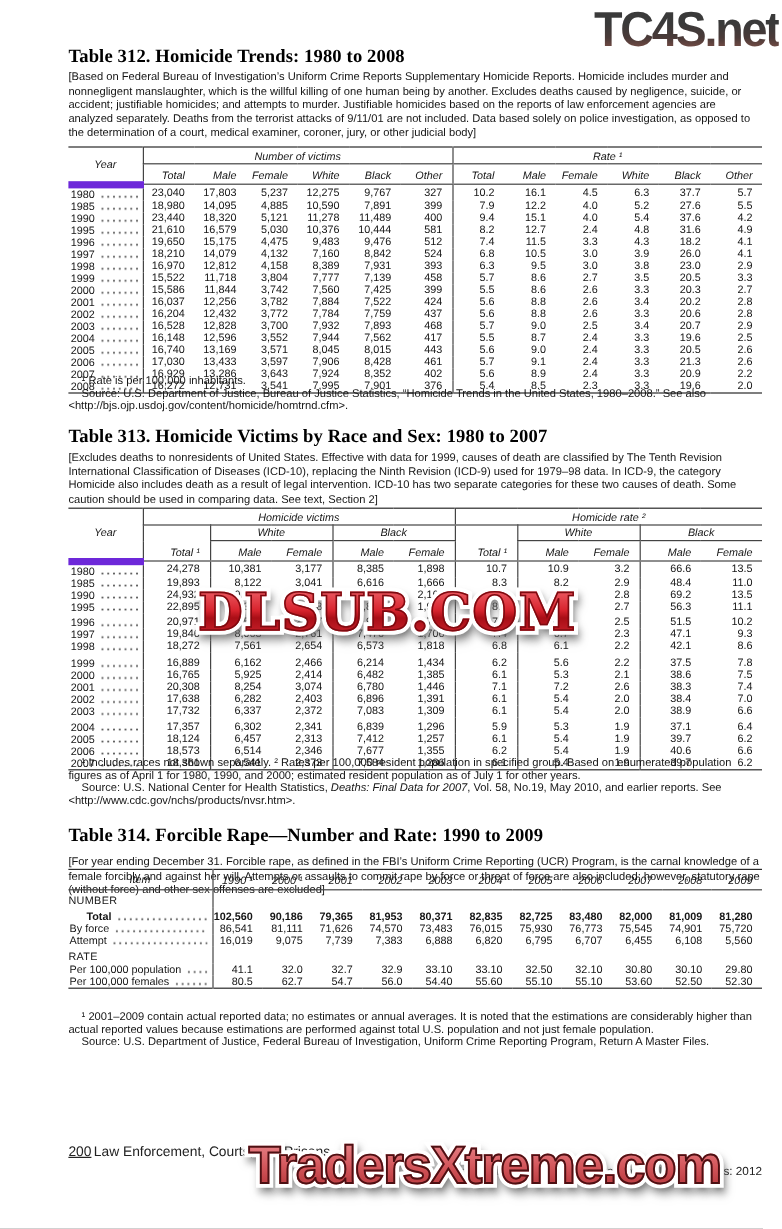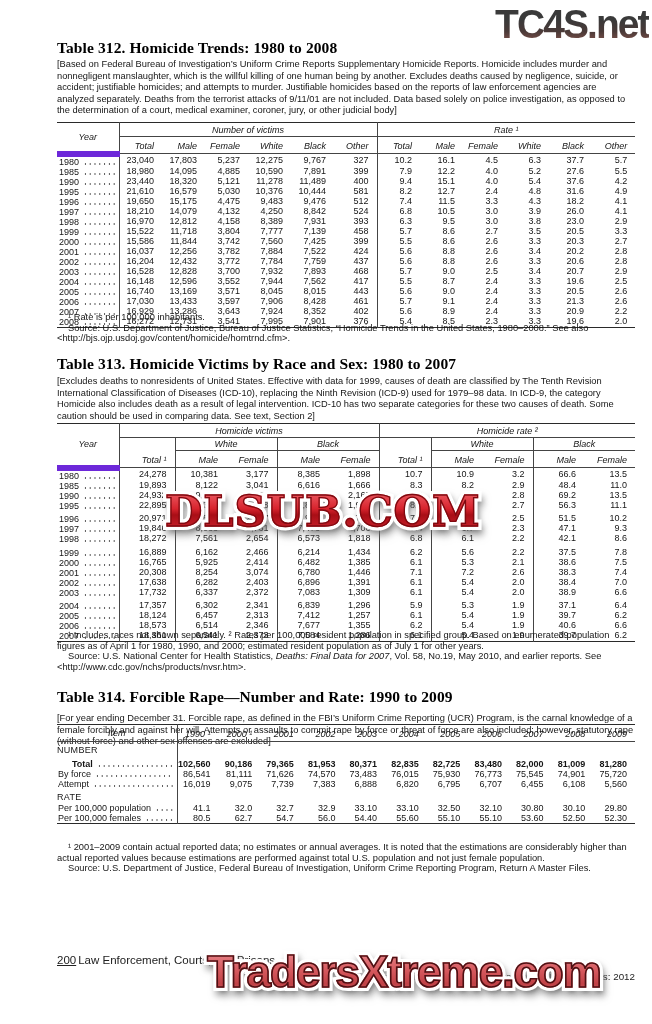--- a/index.html
+++ b/index.html
@@ -200,21 +200,21 @@
           <tr>
             <td class="yr">
               <div class="yrw">
                 <span class="ylbl">1997</span>
                 <span class="dots"></span>
               </div>
             </td>
             <td class="num v-l">18,210</td>
             <td class="num">14,079</td>
             <td class="num">4,132</td>
-            <td class="num">4,250</td>
+            <td class="num">7,160</td>
             <td class="num">8,842</td>
             <td class="num">524</td>
             <td class="num v-l">6.8</td>
             <td class="num">10.5</td>
             <td class="num">3.0</td>
             <td class="num">3.9</td>
             <td class="num">26.0</td>
             <td class="num">4.1</td>
           </tr>
           <tr>

